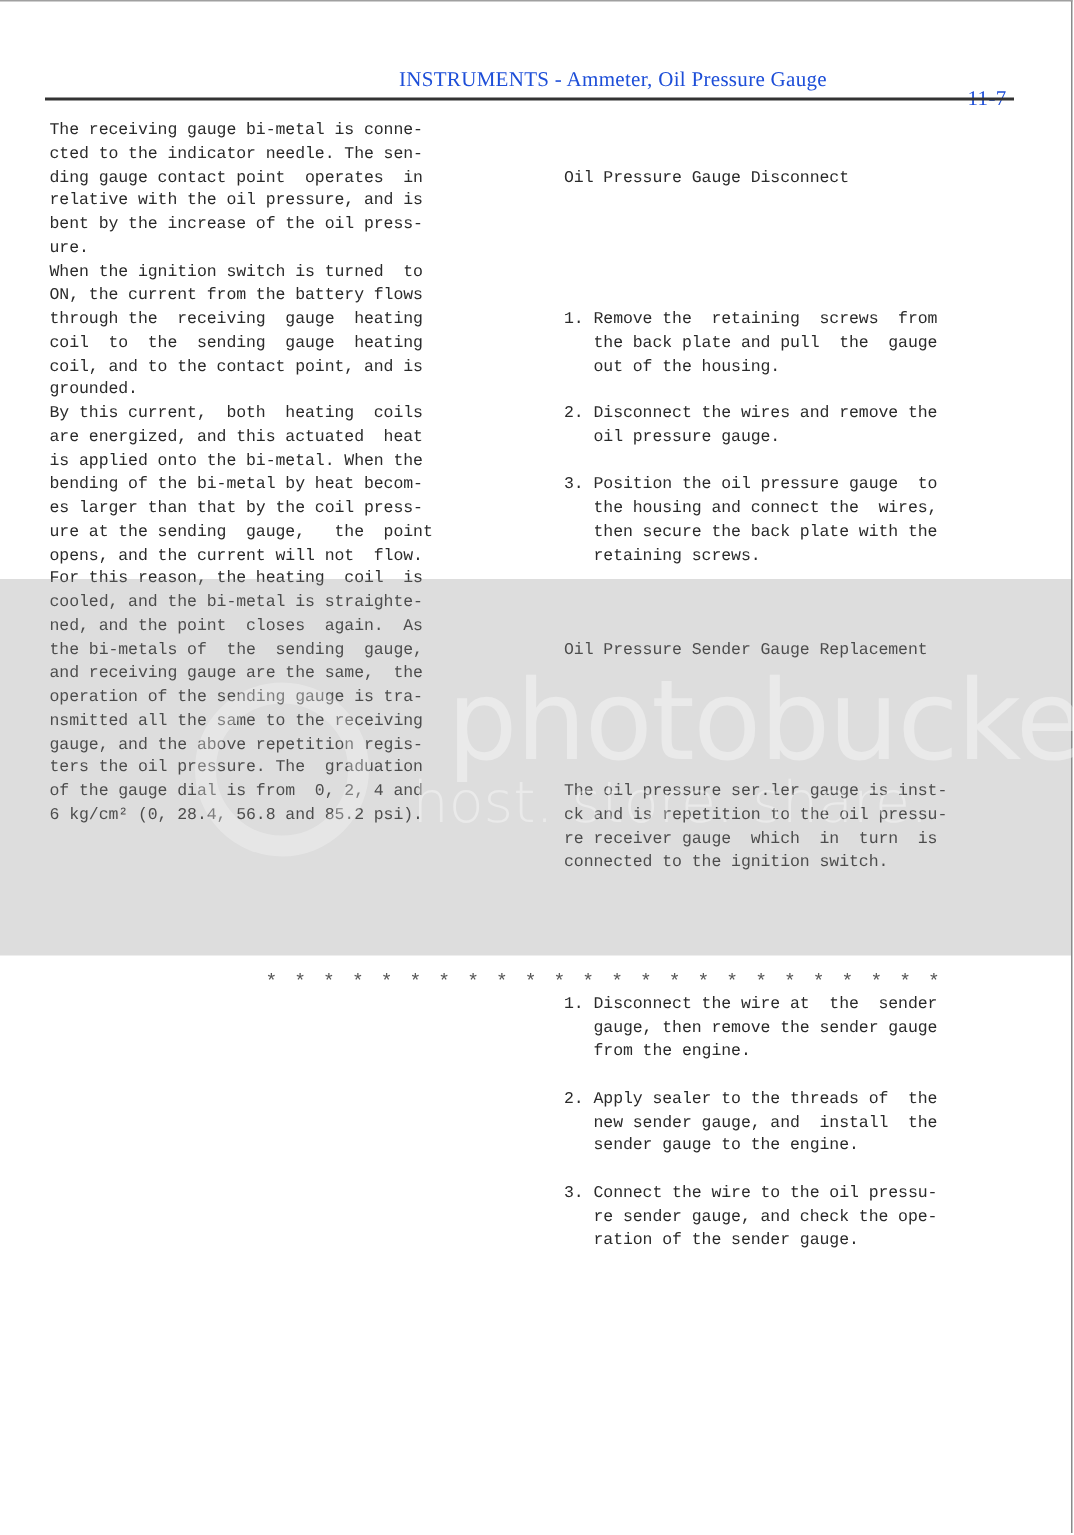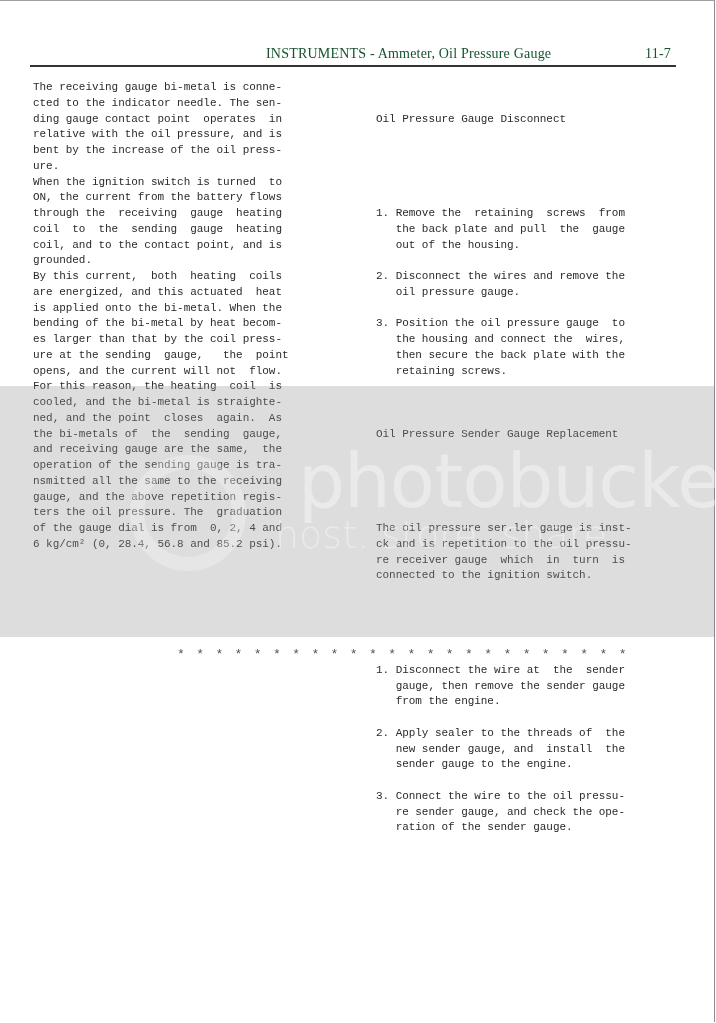--- a/index.html
+++ b/index.html
@@ -26,32 +26,32 @@
     }
     .running-head {
       position: absolute;
       left: 30px;
       top: 46px;
       width: 645px;
       height: 18px;
       font-family: "Liberation Serif", "DejaVu Serif", serif;
       font-size: 14px;
       letter-spacing: 0.2px;
-      color: #14532d;
+      color: #1d4ed8;
     }
     .running-head .title {
       position: absolute;
       left: 236px;
       top: 0;
       white-space: pre;
     }
     .running-head .pageno {
       position: absolute;
       right: 4px;
-      top: 0;
+      top: 13px;
       text-align: right;
     }
     .head-rule {
       position: absolute;
       left: 30px;
       top: 65px;
       width: 646px;
       height: 0;
       border-top: 2px solid #333;
     }

